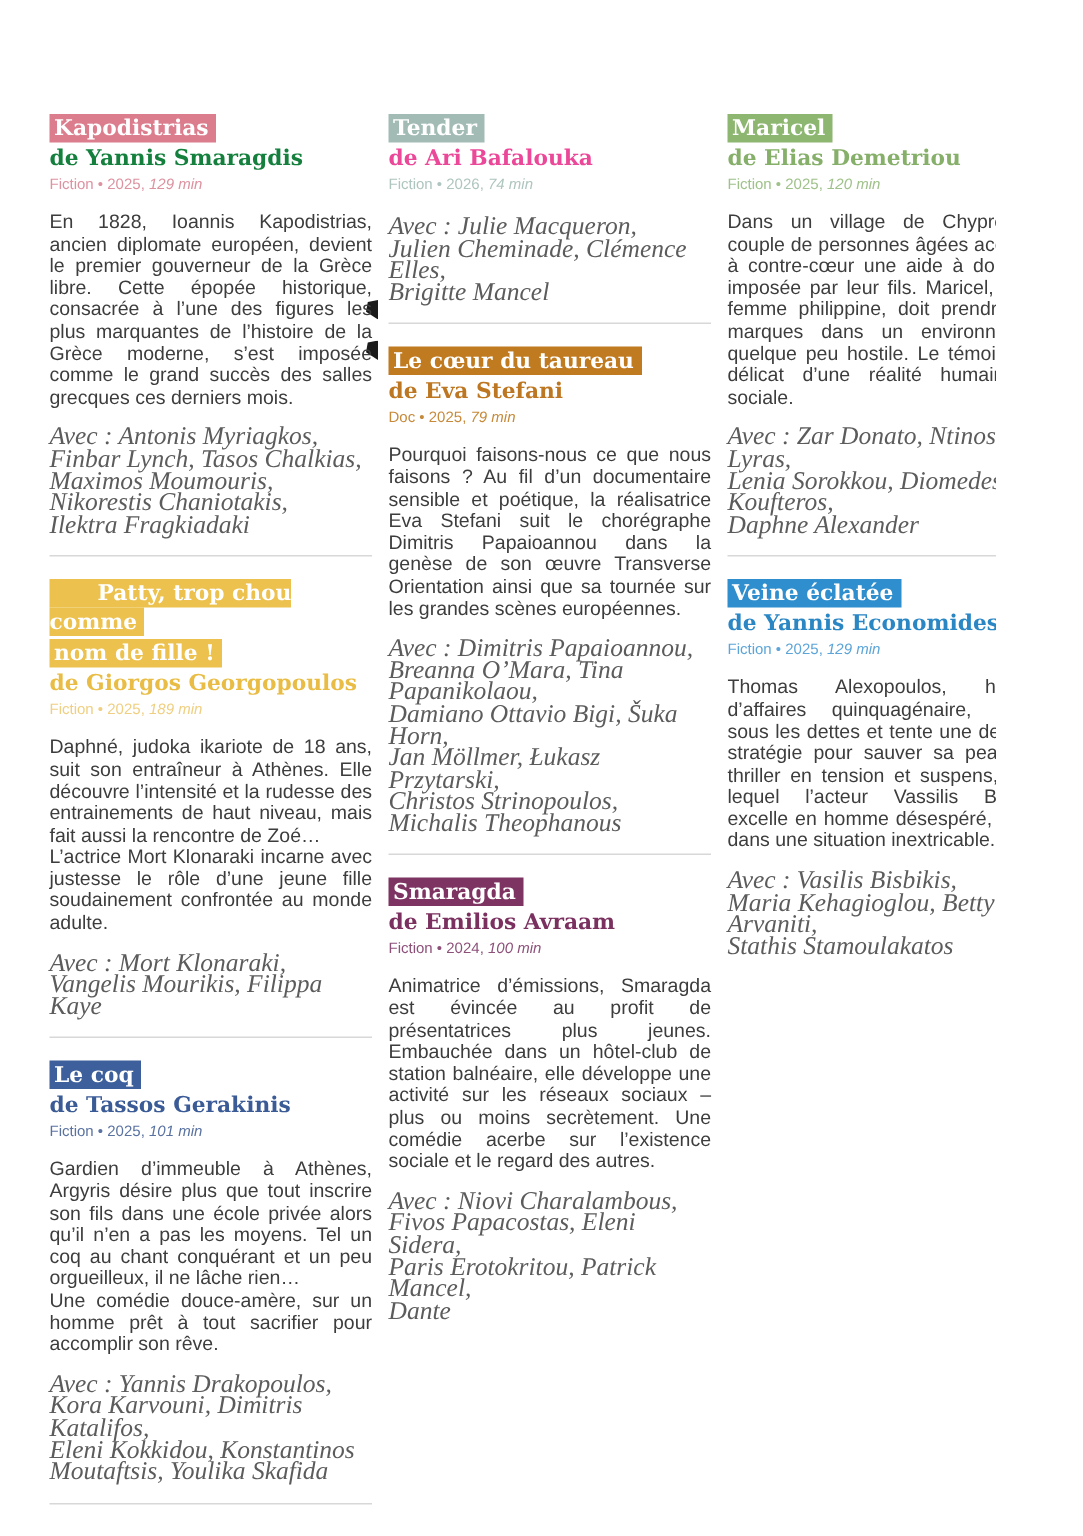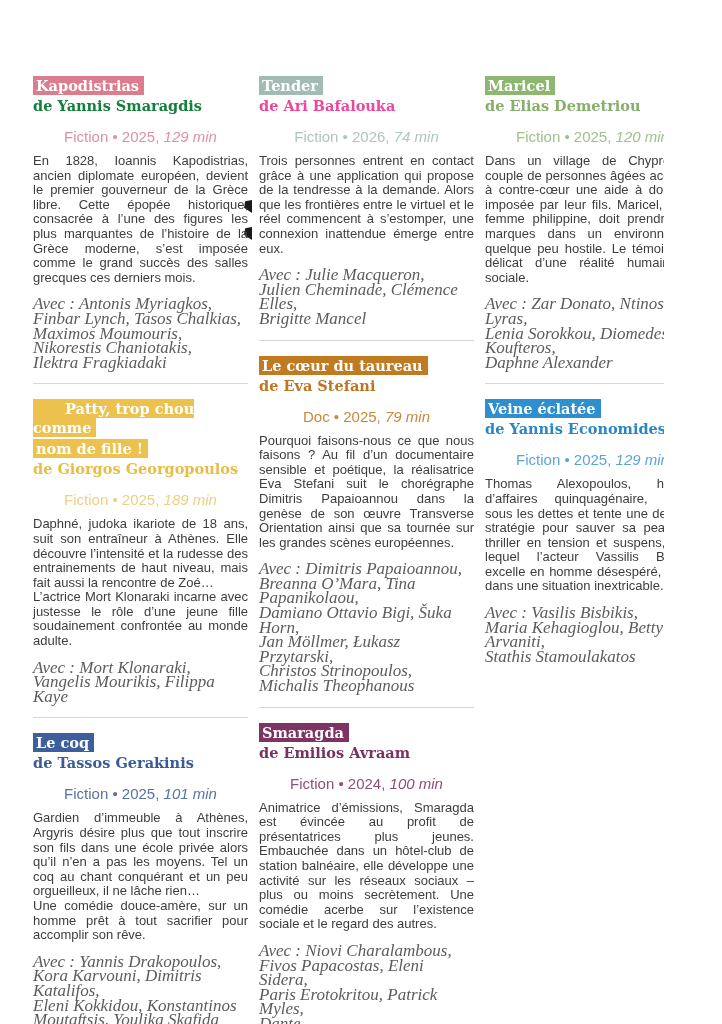--- a/index.html
+++ b/index.html
@@ -20,21 +20,21 @@
   .film-title .title-line{margin-bottom:2px;line-height:19px;}
   .film-title .hl{
     font-family:"DejaVu Serif","Liberation Serif",serif;
     font-weight:bold;font-size:14.5px;
     padding:1px 5px 1px 3px;
   }
   .director{
     font-family:"DejaVu Serif","Liberation Serif",serif;
     font-weight:bold;font-size:14.5px;line-height:18px;margin-top:2px;
   }
-  .meta{font-size:15px;line-height:16px;margin-top:14px;text-align:center;}
+  .meta{font-size:10px;line-height:16px;margin-top:1px;}
   .meta .dur{font-style:italic;}
   .desc{
     color:var(--body-color,#3d3d3d);
     font-size:13px;line-height:14.6px;
     text-align:justify;white-space:pre-line;
     margin:9px 0 0;
   }
   .cast{
     color:var(--cast-color,#5c5c5c);
     font-size:17px;line-height:14.6px;font-style:italic;
@@ -113,21 +113,20 @@
     <div class="column">
   <article class="film">
     <header class="film-title">
             <div class="title-line"><span class="hl" style="background: rgb(162, 188, 181); color: rgb(255, 255, 255);">Tender</span></div>
           </header>
     <div class="director" style="color: #ec4899;">de Ari Bafalouka</div>
     <div class="meta" style="color: rgb(175, 197, 191);">
       <span>Fiction • 2026,</span>
       <span class="dur">74 min</span>
     </div>
-    <p class="desc">Trois personnes entrent en contact grâce à une application qui propose de la tendresse à la demande. Alors que les frontières entre le virtuel et le réel commencent à s’estomper, une connexion inattendue émerge entre eux.</p>
     <p class="cast">Avec : Julie Macqueron,
 Julien Cheminade, Clémence Elles,
 Brigitte Mancel</p>
     <hr class="divider">
   </article>
 
   <article class="film">
     <header class="film-title">
             <div class="title-line"><span class="hl" style="background: rgb(192, 122, 32); color: rgb(255, 255, 255);">Le cœur du taureau</span></div>
           </header>
@@ -151,21 +150,21 @@
             <div class="title-line"><span class="hl" style="background: rgb(125, 52, 98); color: rgb(255, 255, 255);">Smaragda</span></div>
           </header>
     <div class="director" style="color: rgb(122, 49, 95);">de Emilios Avraam</div>
     <div class="meta" style="color: rgb(141, 80, 121);">
       <span>Fiction • 2024,</span>
       <span class="dur">100 min</span>
     </div>
     <p class="desc">Animatrice d’émissions, Smaragda est évincée au profit de présentatrices plus jeunes. Embauchée dans un hôtel-club de station balnéaire, elle développe une activité sur les réseaux sociaux – plus ou moins secrètement. Une comédie acerbe sur l’existence sociale et le regard des autres.</p>
     <p class="cast">Avec : Niovi Charalambous,
 Fivos Papacostas, Eleni Sidera,
-Paris Erotokritou, Patrick Myles,
+Paris Erotokritou, Patrick Mancel,
 Dante</p>
 
   </article>
 </div>
     <div class="column">
   <article class="film">
     <header class="film-title">
             <div class="title-line"><span class="hl" style="background: rgb(141, 182, 113); color: rgb(255, 255, 255);">Maricel</span></div>
           </header>
     <div class="director" style="color: rgb(134, 175, 106);">de Elias Demetriou</div>

